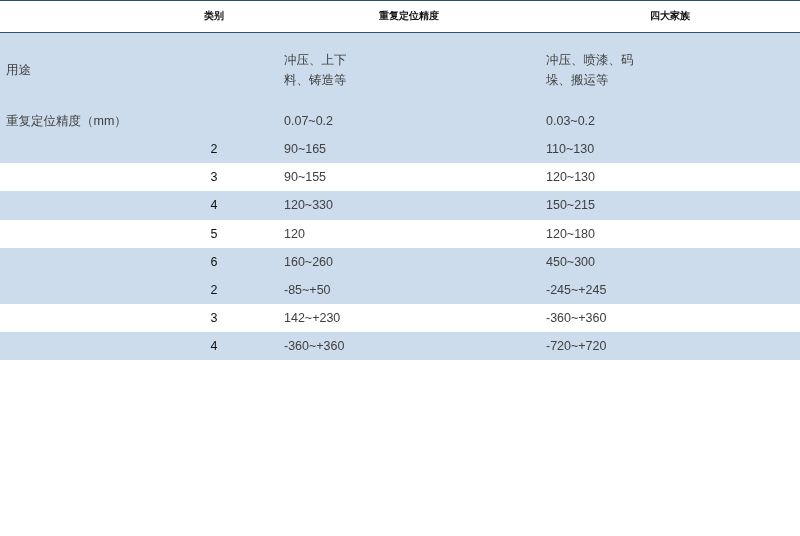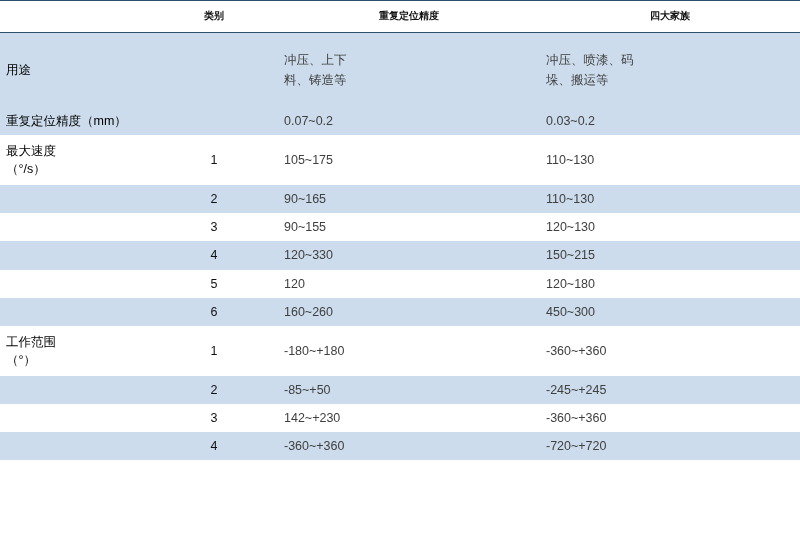--- a/index.html
+++ b/index.html
@@ -49,21 +49,21 @@
 
   table.spec td {
     padding: 5px 6px;
     vertical-align: middle;
     line-height: 1.45;
     border: none;
   }
   td.label {
     text-align: left;
     padding-left: 16px;
-    color: #000000;
+    color: #404040;
     white-space: pre-line;
   }
   td.sub {
     text-align: center;
     color: #111111;
   }
   td.val {
     color: #404040;
   }
   tr.shade td {
@@ -110,27 +110,20 @@
 料、铸造等</td>
           <td class="val">冲压、喷漆、码
 垛、搬运等</td>
         </tr>
         <tr class="shade">
           <td class="label">重复定位精度（mm）</td>
           <td class="sub"></td>
           <td class="val">0.07~0.2</td>
           <td class="val">0.03~0.2</td>
         </tr>
-        <tr class="plain tall">
-          <td class="label">最大速度
-（°/s）</td>
-          <td class="sub">1</td>
-          <td class="val">105~175</td>
-          <td class="val">110~130</td>
-        </tr>
         <tr class="shade">
           <td class="label"></td>
           <td class="sub">2</td>
           <td class="val">90~165</td>
           <td class="val">110~130</td>
         </tr>
         <tr class="plain">
           <td class="label"></td>
           <td class="sub">3</td>
           <td class="val">90~155</td>
@@ -147,27 +140,20 @@
           <td class="sub">5</td>
           <td class="val">120</td>
           <td class="val">120~180</td>
         </tr>
         <tr class="shade">
           <td class="label"></td>
           <td class="sub">6</td>
           <td class="val">160~260</td>
           <td class="val">450~300</td>
         </tr>
-        <tr class="plain tall">
-          <td class="label">工作范围
-（°）</td>
-          <td class="sub">1</td>
-          <td class="val">-180~+180</td>
-          <td class="val">-360~+360</td>
-        </tr>
         <tr class="shade">
           <td class="label"></td>
           <td class="sub">2</td>
           <td class="val">-85~+50</td>
           <td class="val">-245~+245</td>
         </tr>
         <tr class="plain">
           <td class="label"></td>
           <td class="sub">3</td>
           <td class="val">142~+230</td>

